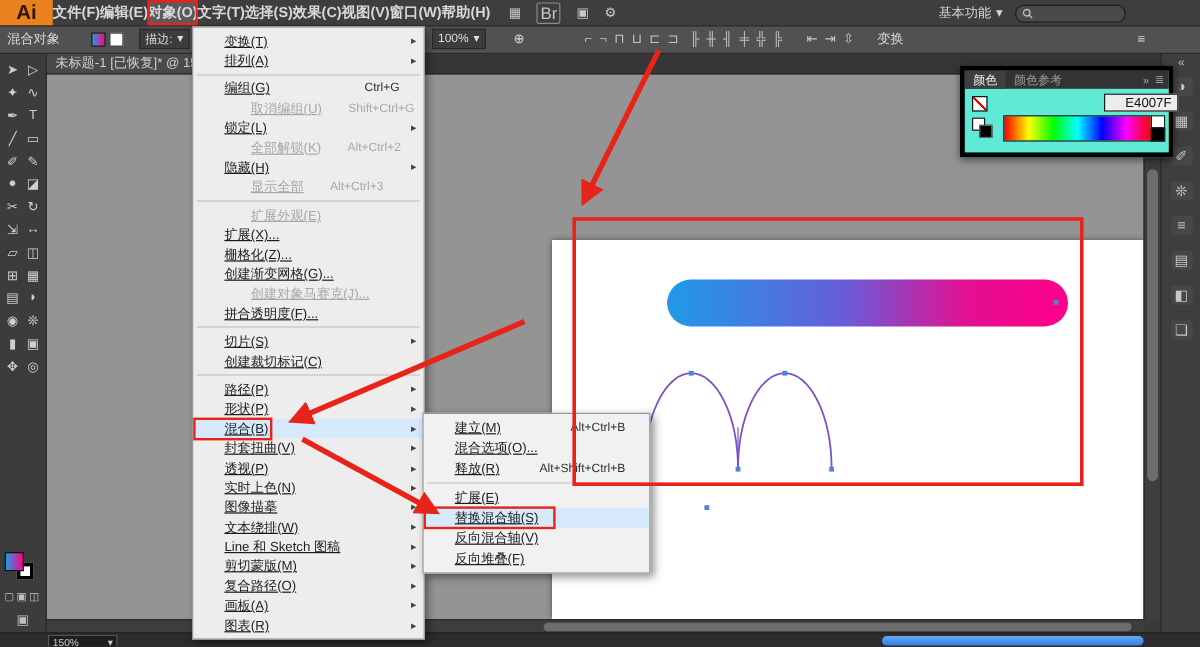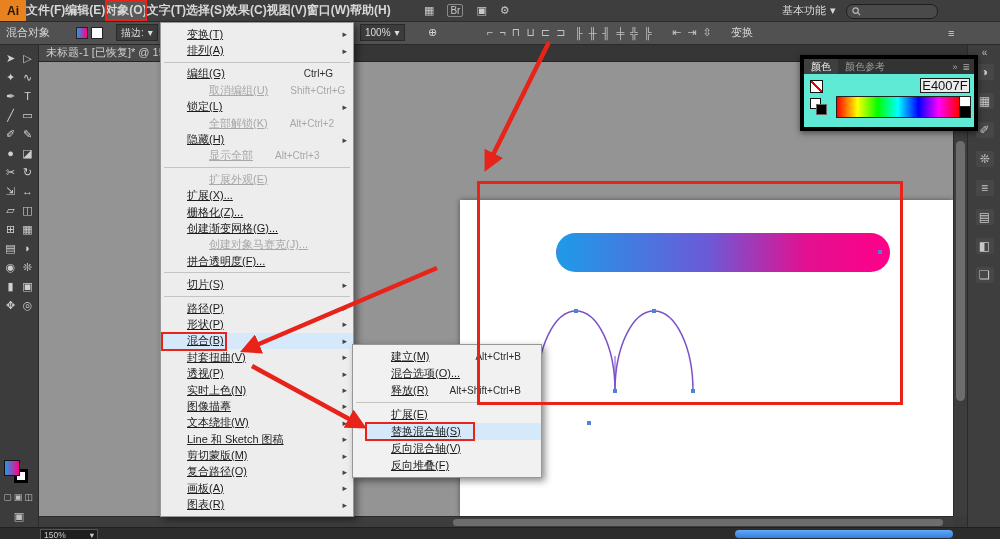--- a/index.html
+++ b/index.html
@@ -2,26 +2,26 @@
 <html><head>
 <meta charset="utf-8">
 <style>
   html,body{margin:0;padding:0;background:#222;}
   #app{position:relative;width:1000px;height:539px;overflow:hidden;background:#3a3a3a;
        font-family:"Liberation Sans","DejaVu Sans",sans-serif;color:#ddd;-webkit-font-smoothing:antialiased;}
 
   
   #menubar{position:absolute;left:0;top:0;width:1000px;height:21px;background:#3E3E3E;
            border-bottom:1px solid #2c2c2c;display:flex;align-items:stretch;font-size:12px;color:#D8D8D8;z-index:16;}
-  .ai-logo{width:26px;background:#E8821E;color:#2c1600;font-weight:bold;font-size:12px;
+  .ai-logo{width:44px;background:#E8821E;color:#2c1600;font-weight:bold;font-size:17px;
            display:flex;align-items:center;justify-content:center;}
   .mb-item{padding:0 0;display:flex;align-items:center;cursor:default;font-weight:bold;}
   .mb-item.sel{background:#5a5a5a;outline:2px solid #E8231A;outline-offset:-2px;}
   .mb-cluster{position:absolute;left:424px;top:0;height:21px;display:flex;align-items:center;gap:13px;font-size:11px;color:#c8c8c8;}
-  .br-badge{border:1px solid #8a8a8a;padding:0 2px;font-size:10px;border-radius:2px;}
+  .br-badge{border:1px solid #8a8a8a;padding:0 2px;font-size:14px;border-radius:2px;}
   .workspace{position:absolute;left:782px;top:0;height:21px;display:flex;align-items:center;gap:4px;font-size:11px;color:#d5d5d5;}
   .searchbox{position:absolute;left:846px;top:4px;width:80px;height:13px;border:1px solid #1f1f1f;background:#4a4a4a;
              border-radius:7px;display:flex;align-items:center;padding:0 5px;gap:4px;}
   .searchbox input{flex:1;background:transparent;border:0;outline:0;color:#ddd;font-size:9px;width:50px;}
 
   
   #controlbar{position:absolute;left:0;top:21px;width:1000px;height:23px;background:#515151;
               border-bottom:1px solid #2a2a2a;z-index:15;font-size:11px;color:#d8d8d8;}
   #controlbar .cbi{position:absolute;top:0;height:23px;display:flex;align-items:center;gap:3px;}
   .cb-box{background:#3c3c3c;border:1px solid #2a2a2a;padding:0 4px;height:15px;display:flex;align-items:center;gap:4px;font-size:10px;color:#ddd;}
@@ -73,34 +73,34 @@
               box-shadow:0 2px 6px rgba(0,0,0,.5);z-index:20;}
   .cp-head{height:15px;background:#333;display:flex;align-items:stretch;position:relative;}
   .cp-tab{padding:0 7px;font-size:10px;display:flex;align-items:center;color:#999;}
   .cp-tab.on{background:#3F3F3F;color:#eee;}
   .cp-headicons{position:absolute;right:4px;top:0;height:15px;display:flex;align-items:center;gap:5px;color:#aaa;font-size:9px;}
   .cp-body{position:relative;height:52px;}
   .none-swatch{position:absolute;left:6px;top:6px;width:11px;height:11px;border:1px solid #111;
                background:linear-gradient(to top right,#fff 43%,#e00 45%,#e00 55%,#fff 57%);}
   .sw-white{position:absolute;left:6px;top:24px;width:9px;height:9px;background:#fff;border:1px solid #111;}
   .sw-black{position:absolute;left:12px;top:30px;width:9px;height:9px;background:#000;border:1px solid #666;}
-  .hexfield{position:absolute;left:116px;top:4px;width:48px;height:13px;background:#ECECEC;color:#111;font-size:13px;
-            display:flex;align-items:center;justify-content:center;border:1px solid #1d1d1d;}
+  .hexfield{position:absolute;left:116px;top:4px;width:48px;height:13px;background:#ECECEC;color:#111;font-size:11px;
+            display:flex;align-items:center;justify-content:center;border:1px solid #1d1d1d;padding-left:12px;}
   .spectrum{position:absolute;left:32px;top:22px;width:122px;height:20px;border:1px solid #222;
             background:linear-gradient(90deg,#f00,#ff0,#0f0,#0ff,#00f,#f0f,#f00);}
   .spec-w{position:absolute;left:155px;top:22px;width:10px;height:10px;background:#fff;border:1px solid #222;}
   .spec-b{position:absolute;left:155px;top:32px;width:10px;height:10px;background:#000;border:1px solid #222;}
 
   
   .menu{position:absolute;left:160px;top:22px;width:192px;background:#EDEDED;border:1px solid #979797;
         box-shadow:3px 3px 7px rgba(0,0,0,.45);z-index:30;padding:3px 0;font-size:11px;color:#1c1c1c;}
   .submenu{position:absolute;left:352px;top:344px;width:188px;background:#F1F1F1;border:1px solid #979797;
         box-shadow:3px 3px 7px rgba(0,0,0,.45);z-index:31;padding:3px 0;font-size:11px;color:#1c1c1c;}
   .mi{position:relative;height:16.4px;display:flex;align-items:center;padding:0 6px 0 26px;white-space:nowrap;cursor:default;}
-  .submenu .mi{height:17px;margin-left:12px;}
+  .submenu .mi{height:17px;}
   .ml{flex:0 0 auto;text-decoration:underline;}
   .msc{margin-left:auto;padding-right:6px;font-size:10px;color:#2e2e2e;}
   .mar{width:8px;text-align:right;font-size:9px;color:#444;}
   .mi.dis .ml,.mi.dis .msc,.mi.dis .mar{color:#A8A8A8;margin-left:22px;}
   .mi.hov{background:#D6E9FB;}
   .msep{height:1px;background:#C4C4C4;margin:3px 3px;}
   .rbox{position:absolute;left:0;top:-1px;height:19px;border:2px solid #E8231A;box-sizing:border-box;pointer-events:none;z-index:2;}
 
   
   #artwork-redbox{position:absolute;left:477px;top:181px;width:420px;height:218px;border:3px solid #E8231A;z-index:58;pointer-events:none;}
@@ -358,20 +358,25 @@
         <span class="ml">拼合透明度(F)...</span>
         <span class="msc"></span>
         <span class="mar"></span>
       </div>
     <div class="msep"></div>
     <div class="mi">
         <span class="ml">切片(S)</span>
         <span class="msc"></span>
         <span class="mar">▸</span>
       </div>
+    <div class="mi">
+        <span class="ml">创建裁切标记(C)</span>
+        <span class="msc"></span>
+        <span class="mar"></span>
+      </div>
     <div class="msep"></div>
     <div class="mi">
         <span class="ml">路径(P)</span>
         <span class="msc"></span>
         <span class="mar">▸</span>
       </div>
     <div class="mi">
         <span class="ml">形状(P)</span>
         <span class="msc"></span>
         <span class="mar">▸</span>

